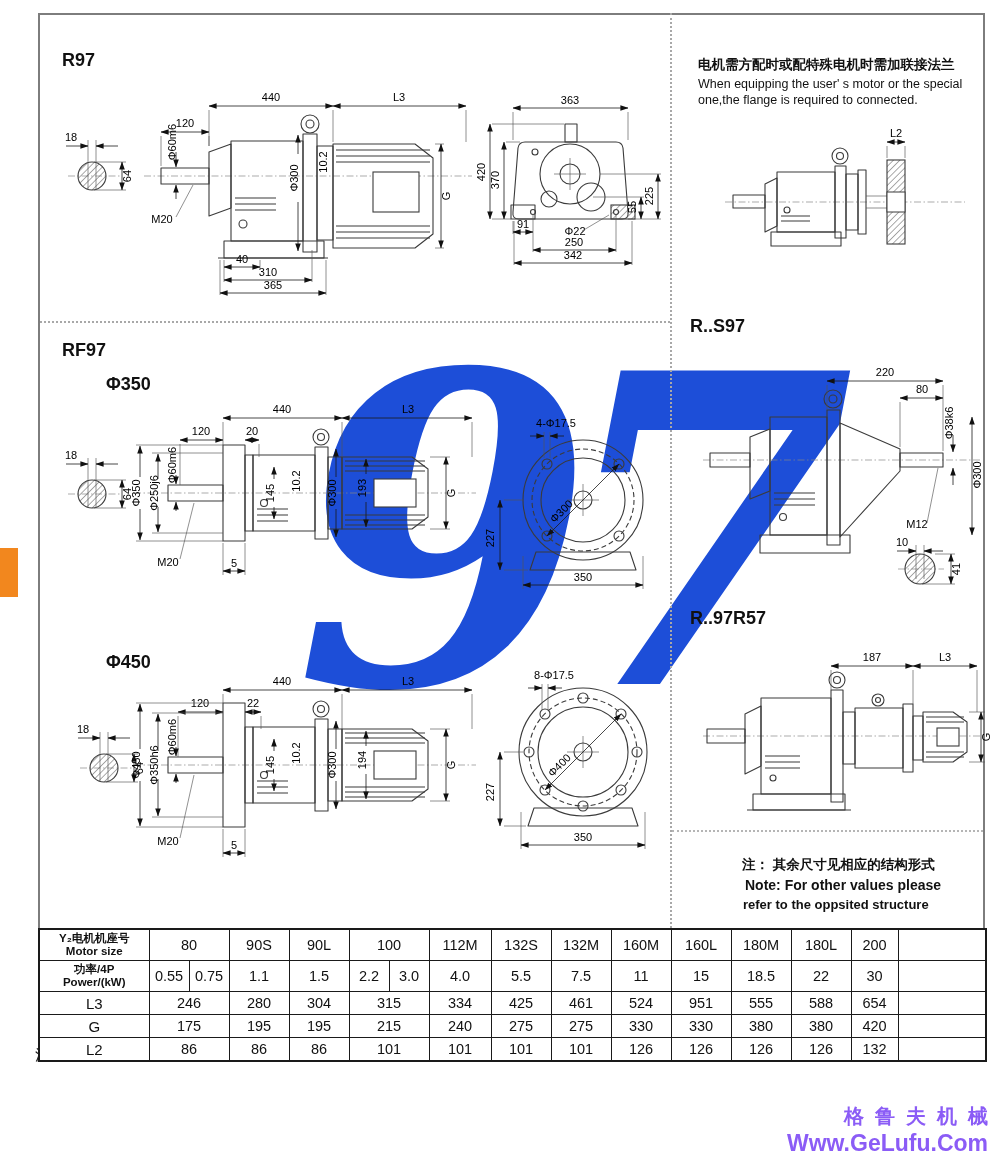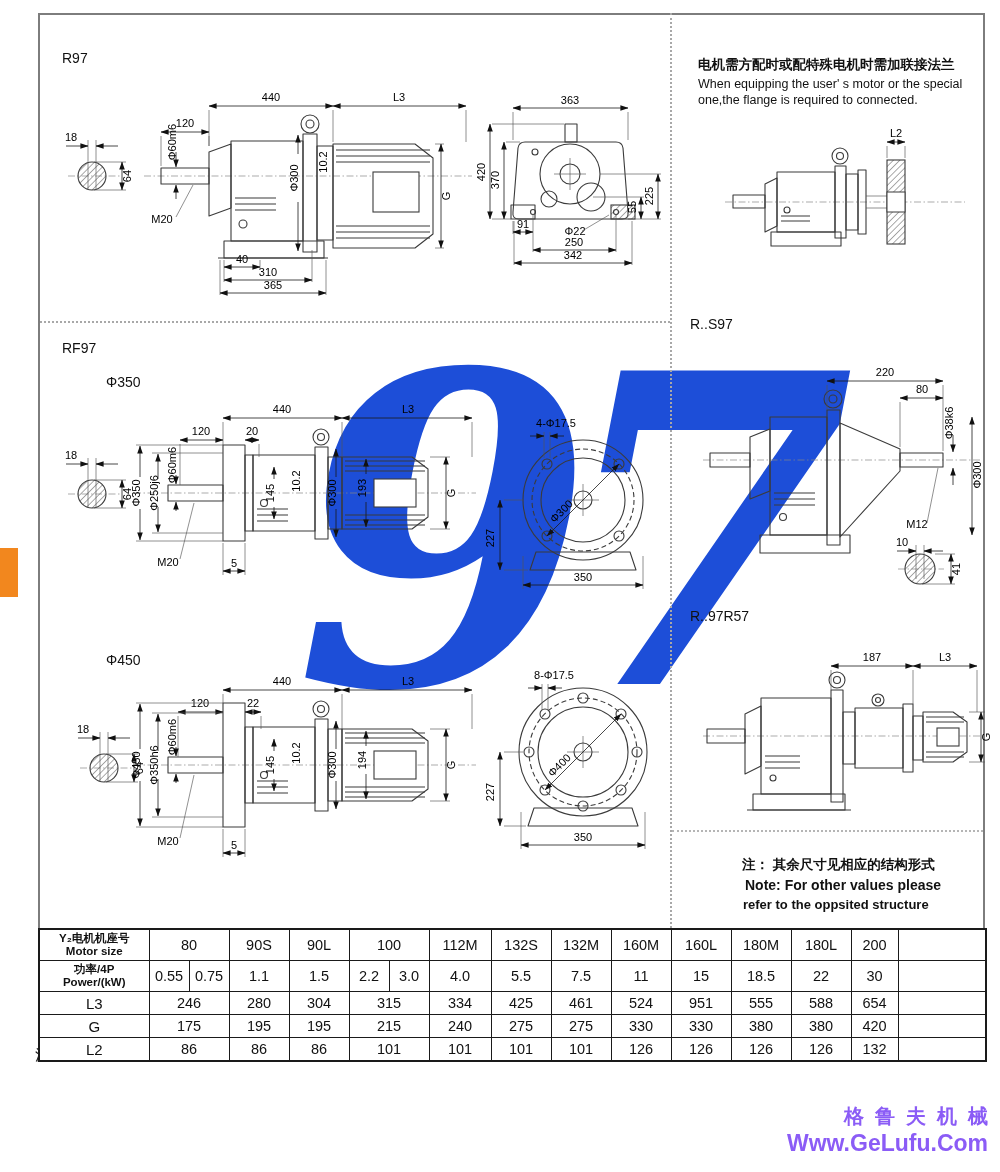--- a/index.html
+++ b/index.html
@@ -5,21 +5,21 @@
   html,body{margin:0;padding:0;background:#fff;}
   .page{position:relative;width:1000px;height:1172px;background:#fff;overflow:hidden;
         font-family:"Liberation Sans",sans-serif;color:#111;}
   .frame{position:absolute;left:38px;top:13px;width:943px;height:1026px;border:2px solid #7d7d7d;z-index:1;}
   .wm{position:absolute;left:295px;top:318px;font-size:430px;line-height:1;font-style:italic;font-weight:bold;
       font-family:"DejaVu Serif",serif;color:#1d4ed8;letter-spacing:-38px;z-index:0;}
   .div-v{position:absolute;left:670px;top:13px;height:915px;width:0;border-left:2px dotted #a8a8a8;z-index:1;}
   .div-h-left{position:absolute;left:40px;top:321px;width:630px;height:0;border-top:2px dotted #a8a8a8;z-index:1;}
   .div-h-right{position:absolute;left:672px;top:830px;width:311px;height:0;border-top:2px dotted #b5b5b5;z-index:1;}
   .tab{position:absolute;left:0;top:548px;width:18px;height:49px;background:#F2871E;z-index:2;}
-  .t{position:absolute;font-weight:normal;font-size:14px;z-index:2;white-space:nowrap;}
+  .t{position:absolute;font-weight:bold;font-size:18px;z-index:2;white-space:nowrap;}
   .txt{position:absolute;z-index:2;white-space:nowrap;padding-left:8px;}
   .cn{font-weight:bold;font-size:13.5px;}
   .en{font-weight:normal;font-size:12.5px;}
   svg.dwg{position:absolute;overflow:visible;z-index:2;}
   .ol{fill:none;stroke:#3b3b3b;stroke-width:1.1;stroke-linejoin:round;}
   .bx{fill:#fff;stroke:#3b3b3b;stroke-width:1.1;}
   .cl{stroke:#888;stroke-width:0.7;stroke-dasharray:7 2.5 1.5 2.5;fill:none;}
   .de{stroke:#555;stroke-width:0.65;fill:none;}
   svg text{font-size:11px;fill:#000;text-anchor:middle;font-family:"Liberation Sans",sans-serif;}
   .dim{stroke:#1a1a1a;stroke-width:0.8;fill:none;}

